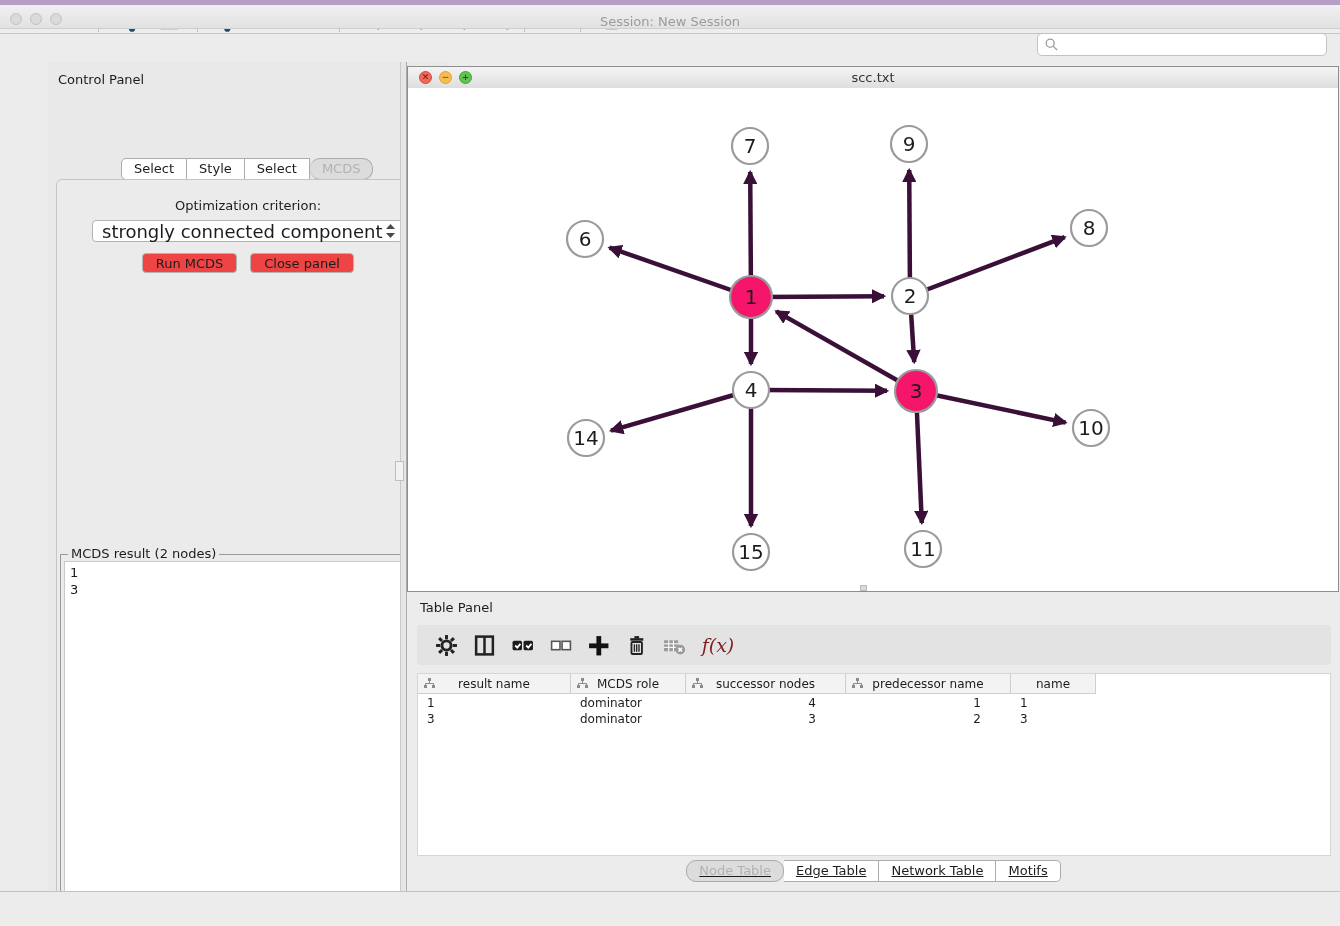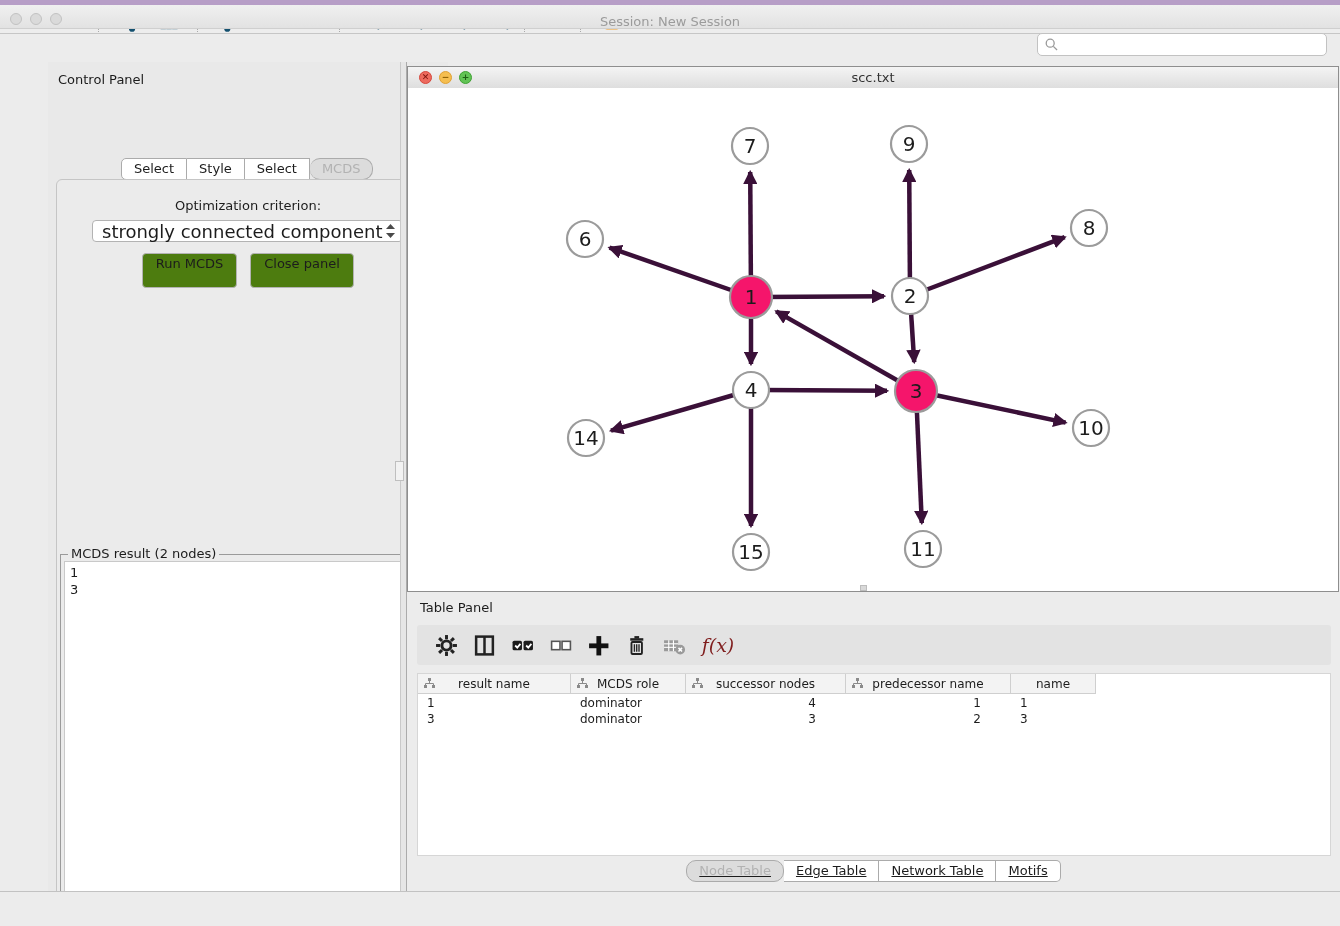--- a/index.html
+++ b/index.html
@@ -37,21 +37,21 @@
             border-left:none;font-size:13px;text-align:center;}
   .seg .tab:first-child{border-left:1px solid #ABABAB;border-radius:5px 0 0 5px;}
   .seg .tab:last-child{border-radius:0 5px 5px 0;}
   .seg .tab.sel{background:#DCDCDC;color:#B2B2B2;border-radius:10px;}
   #cp-box{left:8px;top:117px;width:382px;height:760px;background:#EBEBEB;border:1px solid #C5C5C5;
           border-radius:6px;box-sizing:border-box;}
   #opt-label{left:0;width:400px;top:136px;text-align:center;}
   #criterion{left:44px;top:158px;width:311px;height:22px;background:#fff;border:1px solid #B3B3B3;border-radius:4px;
              box-sizing:border-box;display:flex;align-items:center;padding:0 6px 0 9px;}
   #criterion .val{flex:1;font-size:18px;}
-  .mac-btn{position:absolute;height:35px;background:#4d7c0f;border:1px solid #B3B3B3;border-radius:4px;
+  .mac-btn{position:absolute;height:20px;background:#ef4444;border:1px solid #B3B3B3;border-radius:4px;
            box-sizing:border-box;text-align:center;line-height:20px;font-size:13px;}
   #fieldset{left:12px;top:492px;width:378px;height:380px;border:1px solid #9A9A9A;box-sizing:border-box;}
   #fieldset-legend{position:absolute;top:-9px;left:7px;background:#EBEBEB;padding:0 3px;font-size:13px;}
   #result-area{position:absolute;left:3px;top:6px;right:3px;bottom:3px;background:#fff;border:1px solid #C9C9C9;}
   #result-lines{padding:2px 5px;font-size:13px;line-height:17px;}
   #result-scroll{position:absolute;top:1px;right:1px;bottom:1px;width:13px;background:#FAFAFA;border-left:1px solid #ECECEC;}
 
   
   #v-splitter{left:400px;top:62px;width:7px;height:829px;background:#E6E6E6;border-left:1px solid #C9C9C9;border-right:1px solid #ABABAB;box-sizing:border-box;}
   #v-handle{left:395px;top:461px;width:9px;height:20px;background:#F2F2F2;border:1px solid #BFBFBF;box-sizing:border-box;}

